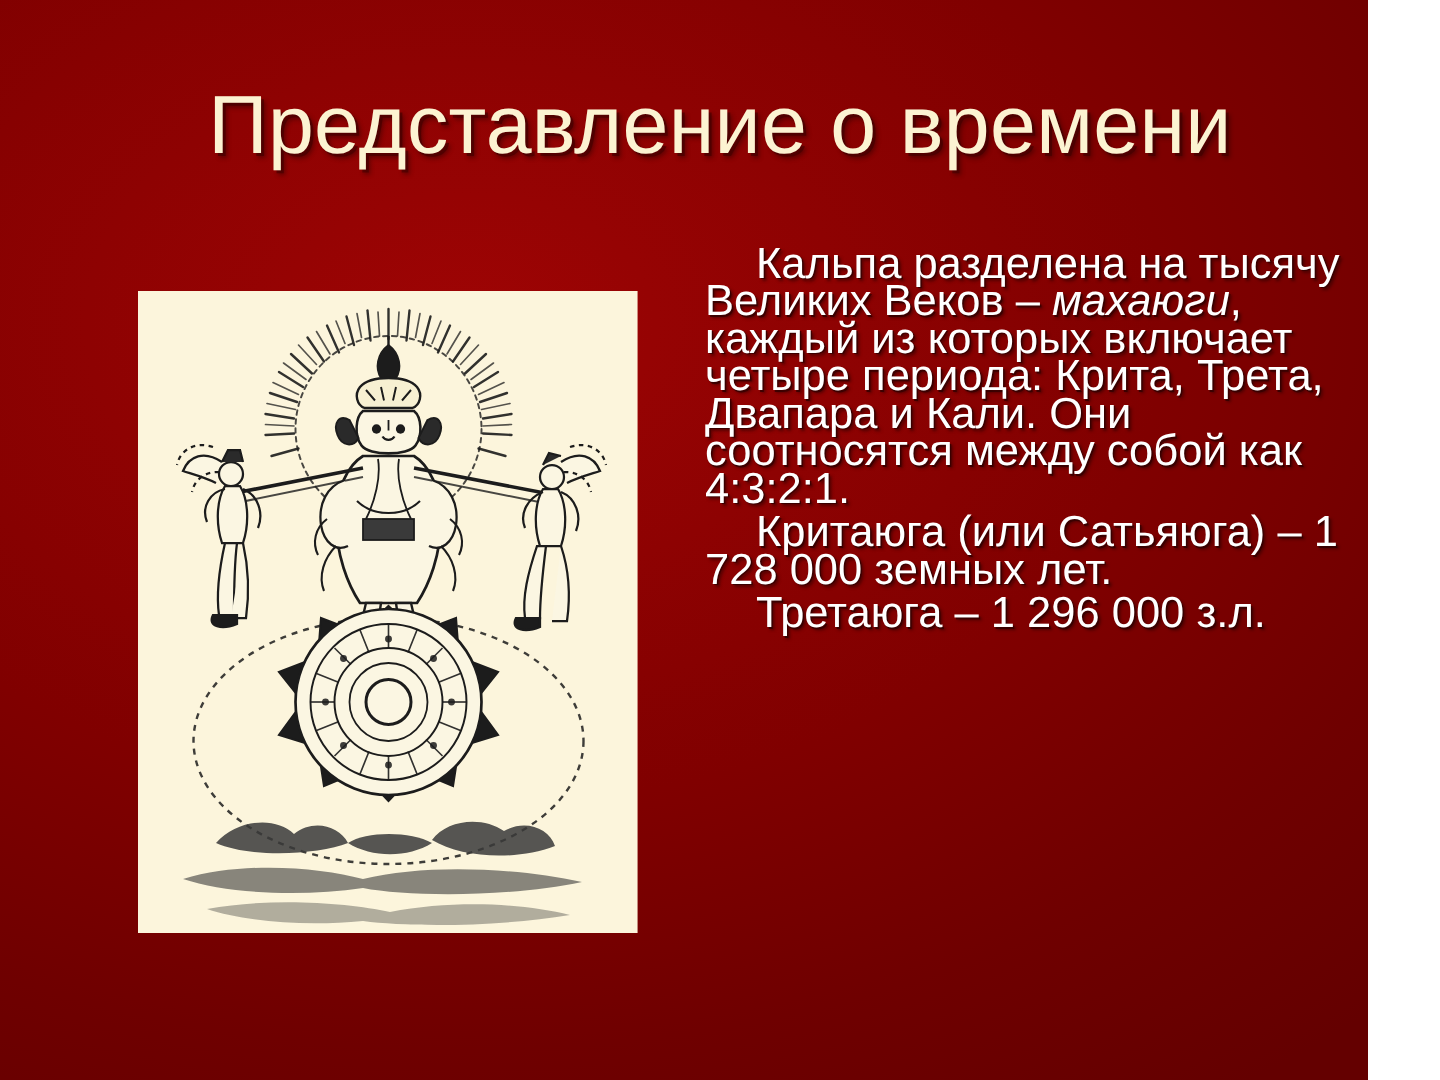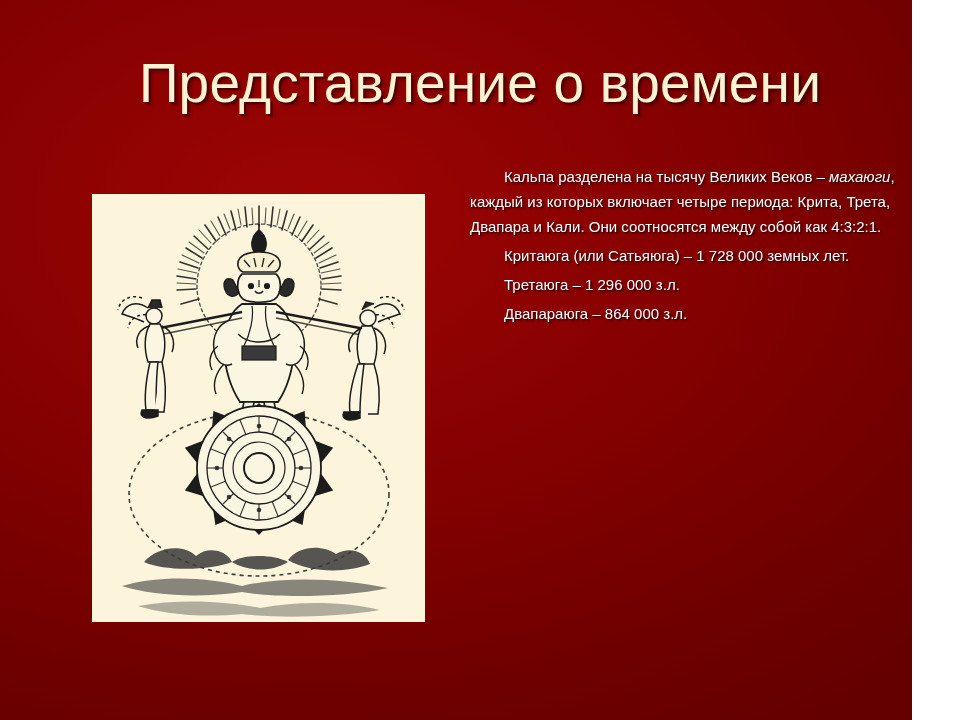--- a/index.html
+++ b/index.html
@@ -66,21 +66,21 @@
     height: 100%;
   }
 
   
   #body-text {
     position: absolute;
     left: 470px;
     top: 164px;
     width: 450px;
     color: #ffffff;
-    font-size: 15px;
+    font-size: 29px;
     line-height: 25px;
     text-shadow:
       1px 1px 0 rgba(45, 0, 0, 0.75),
       2px 2px 2px rgba(30, 0, 0, 0.5);
   }
   #body-text p {
     margin: 0 0 0 0;
     text-indent: 34px;
   }
   #body-text p.tight {
@@ -270,21 +270,18 @@
     </p>
 
     <p class="tight">
       <span>Критаюга (или Сатьяюга) – 1 728 000 земных лет.</span>
     </p>
 
     <p class="tight">
       <span>Третаюга – 1 296 000 з.л.</span>
     </p>
 
-    <p class="tight">
-      <span>Двапараюга – 864 000 з.л.</span>
-    </p>
 
 
 
   </div>
 
 </div>
 
 </body></html>

